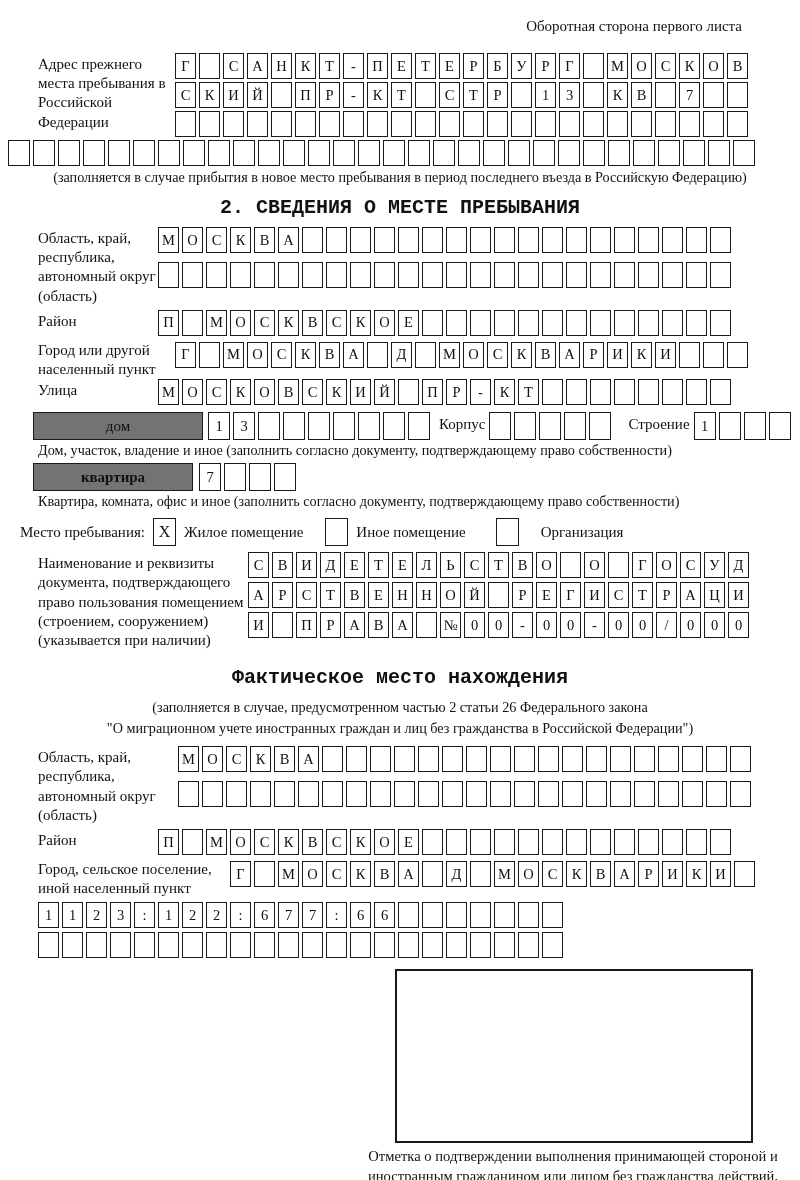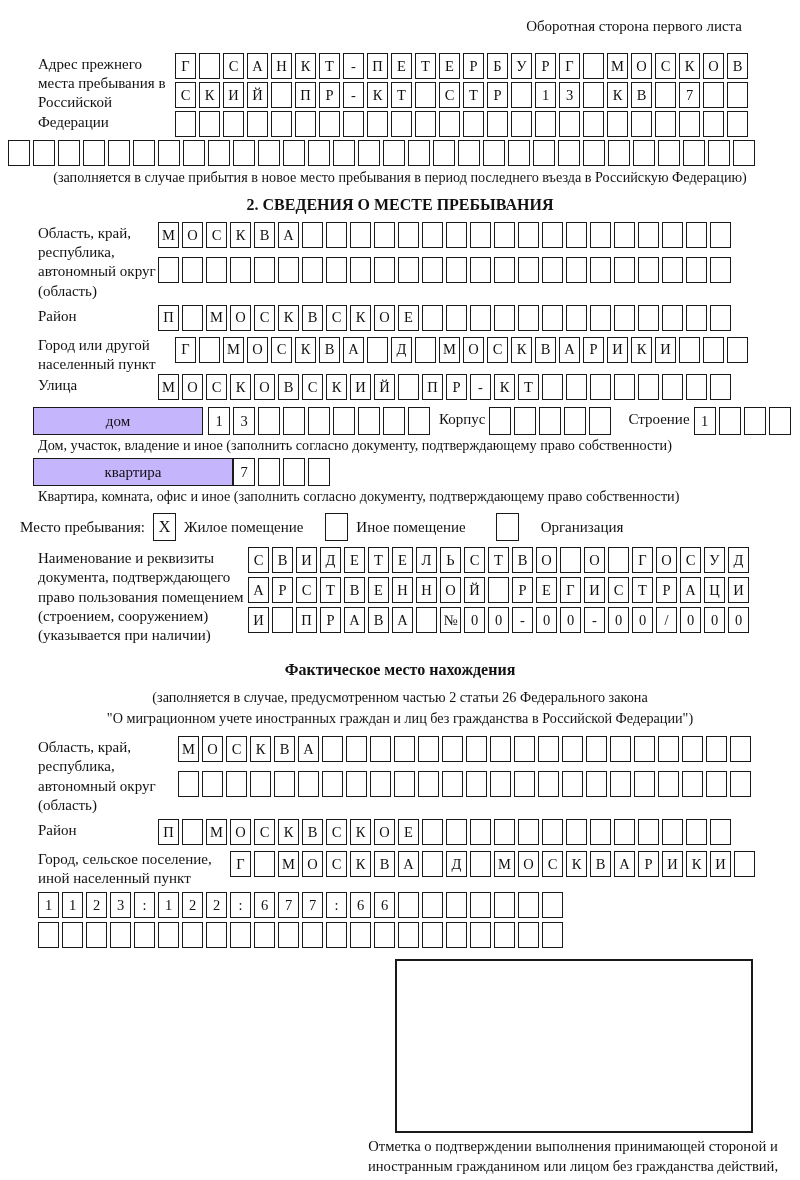--- a/index.html
+++ b/index.html
@@ -31,31 +31,31 @@
   .cell{
     flex:none;display:inline-flex;align-items:center;justify-content:center;
     width:21px;height:26px;margin-right:3px;
     border:1.6px solid #1a1a1a;background:#fff;
     font-size:14.5px;box-sizing:border-box;
   }
   .fullrow{margin-left:8px;}
   .fullrow .cell{width:22px;}
   .note-c{text-align:center;font-size:14.2px;margin:2px 0 0 0;}
   .note-l{font-size:14.2px;margin:2px 16px 4px 38px;}
-  .sec-title{text-align:center;font-weight:bold;font-size:16px;margin:10px 0 8px 0;}
+  .sec-title{text-align:center;font-weight:bold;font-size:20px;margin:10px 0 8px 0;font-family:Liberation Mono, monospace;}
   .ml38{margin-left:38px;}
   .mt4{margin-top:4px;}
   .mt6{margin-top:6px;}
   .wbox{
     flex:none;border:1.6px solid #1a1a1a;height:28px;box-sizing:border-box;
     display:inline-flex;align-items:center;justify-content:center;
-    background:#c4b5fd;font-size:15px;
+    background:#737373;font-size:15px;
   }
   .housebox{width:170px;margin-right:5px;}
-  .aptbox{width:200px;}
+  .aptbox{width:160px;margin-right:6px;font-weight:bold;}
   .inline-lbl{flex:none;padding:4px 4px 0 6px;font-size:15px;}
   .hcells{display:flex;align-items:flex-start;}
   .hcells .cell{width:22px;height:28px;}
   .chk{
     flex:none;display:inline-flex;align-items:center;justify-content:center;
     width:23px;height:28px;border:1.7px solid #1a1a1a;background:#fff;
     font-size:16px;box-sizing:border-box;margin:0 8px;
   }
   .placerow{display:flex;align-items:center;margin:8px 0 0 20px;}
   .place-note{width:320px;margin-left:170px;text-align:center;font-size:14.2px;margin-top:3px;}

